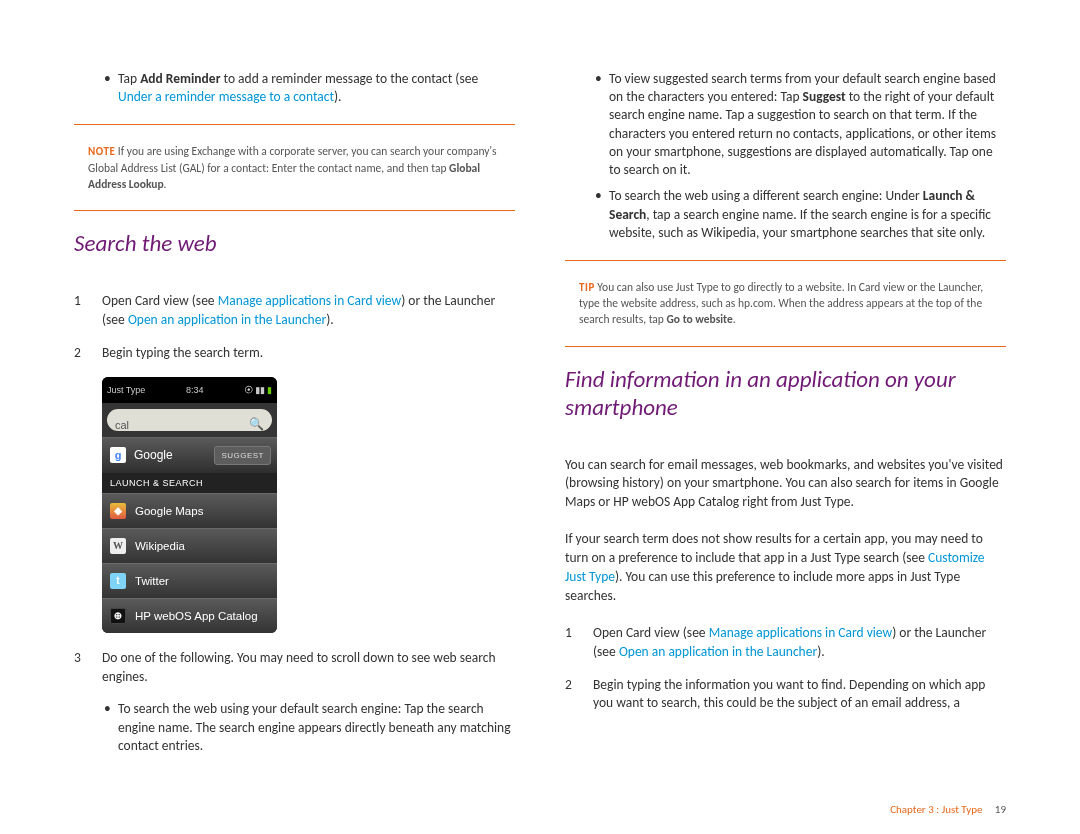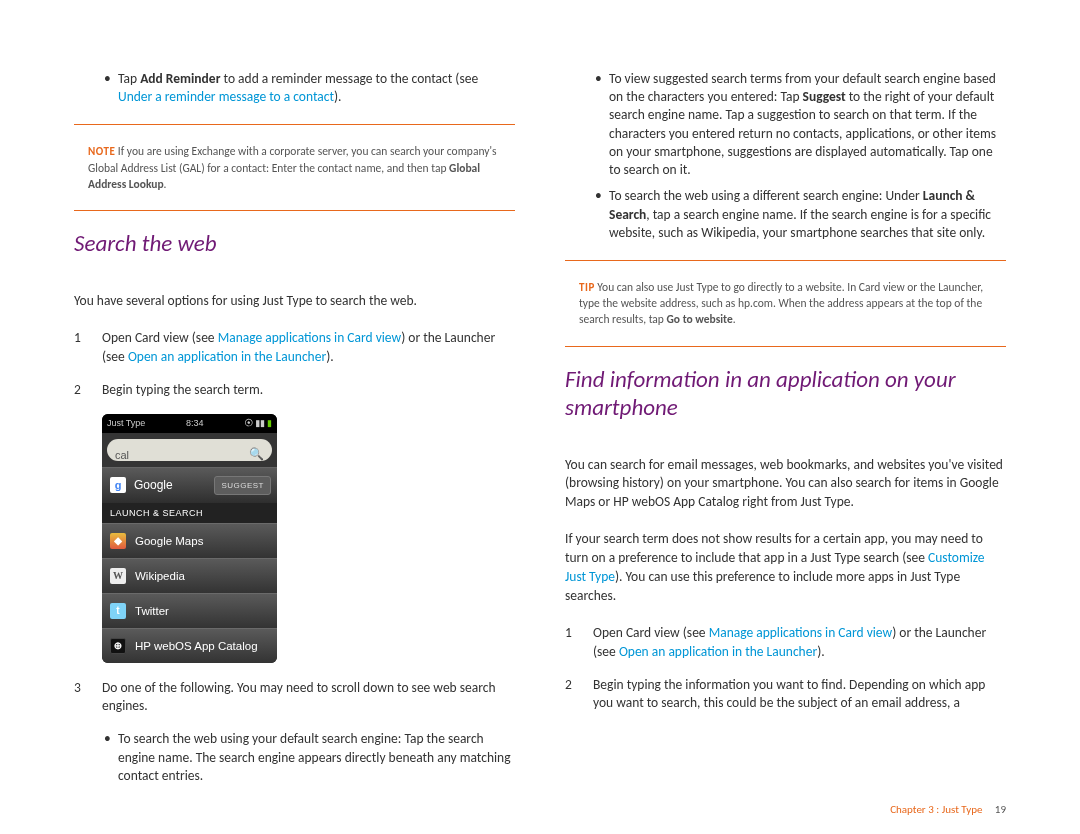--- a/index.html
+++ b/index.html
@@ -73,21 +73,21 @@
       font-family: Arial, sans-serif;
     }
     .statusbar {
       display: flex;
       justify-content: space-between;
       align-items: center;
       background: #000;
       color: #ccc;
       font-size: 9px;
       padding: 2px 5px;
-      height: 19px;
+      height: 26px;
     }
     .statusbar .right { display:flex; gap:2px; align-items:center;}
     .searchrow {
       display: flex;
       padding: 6px 5px;
       background: #353535;
       align-items: center;
       gap: 5px;
     }
     .searchbox {
@@ -181,21 +181,20 @@
     <hr class="hr">
 
     <div class="note-block">
       <span class="note-label">NOTE</span><span> If you are using Exchange with a corporate server, you can search your company's Global Address List (GAL) for a contact: Enter the contact name, and then tap </span><span class="bold">Global Address Lookup</span><span>.</span>
     </div>
 
     <hr class="hr">
 
     <h2 class="heading">Search the web</h2>
 
-    <p class="para">You have several options for using Just Type to search the web.</p>
 
     <div class="step">
       <div class="step-num">1</div>
       <div class="step-txt">
         <span>Open Card view (see </span><span class="link">Manage applications in Card view</span><span>) or the Launcher (see </span><span class="link">Open an application in the Launcher</span><span>).</span>
       </div>
     </div>
 
     <div class="step">
       <div class="step-num">2</div>

